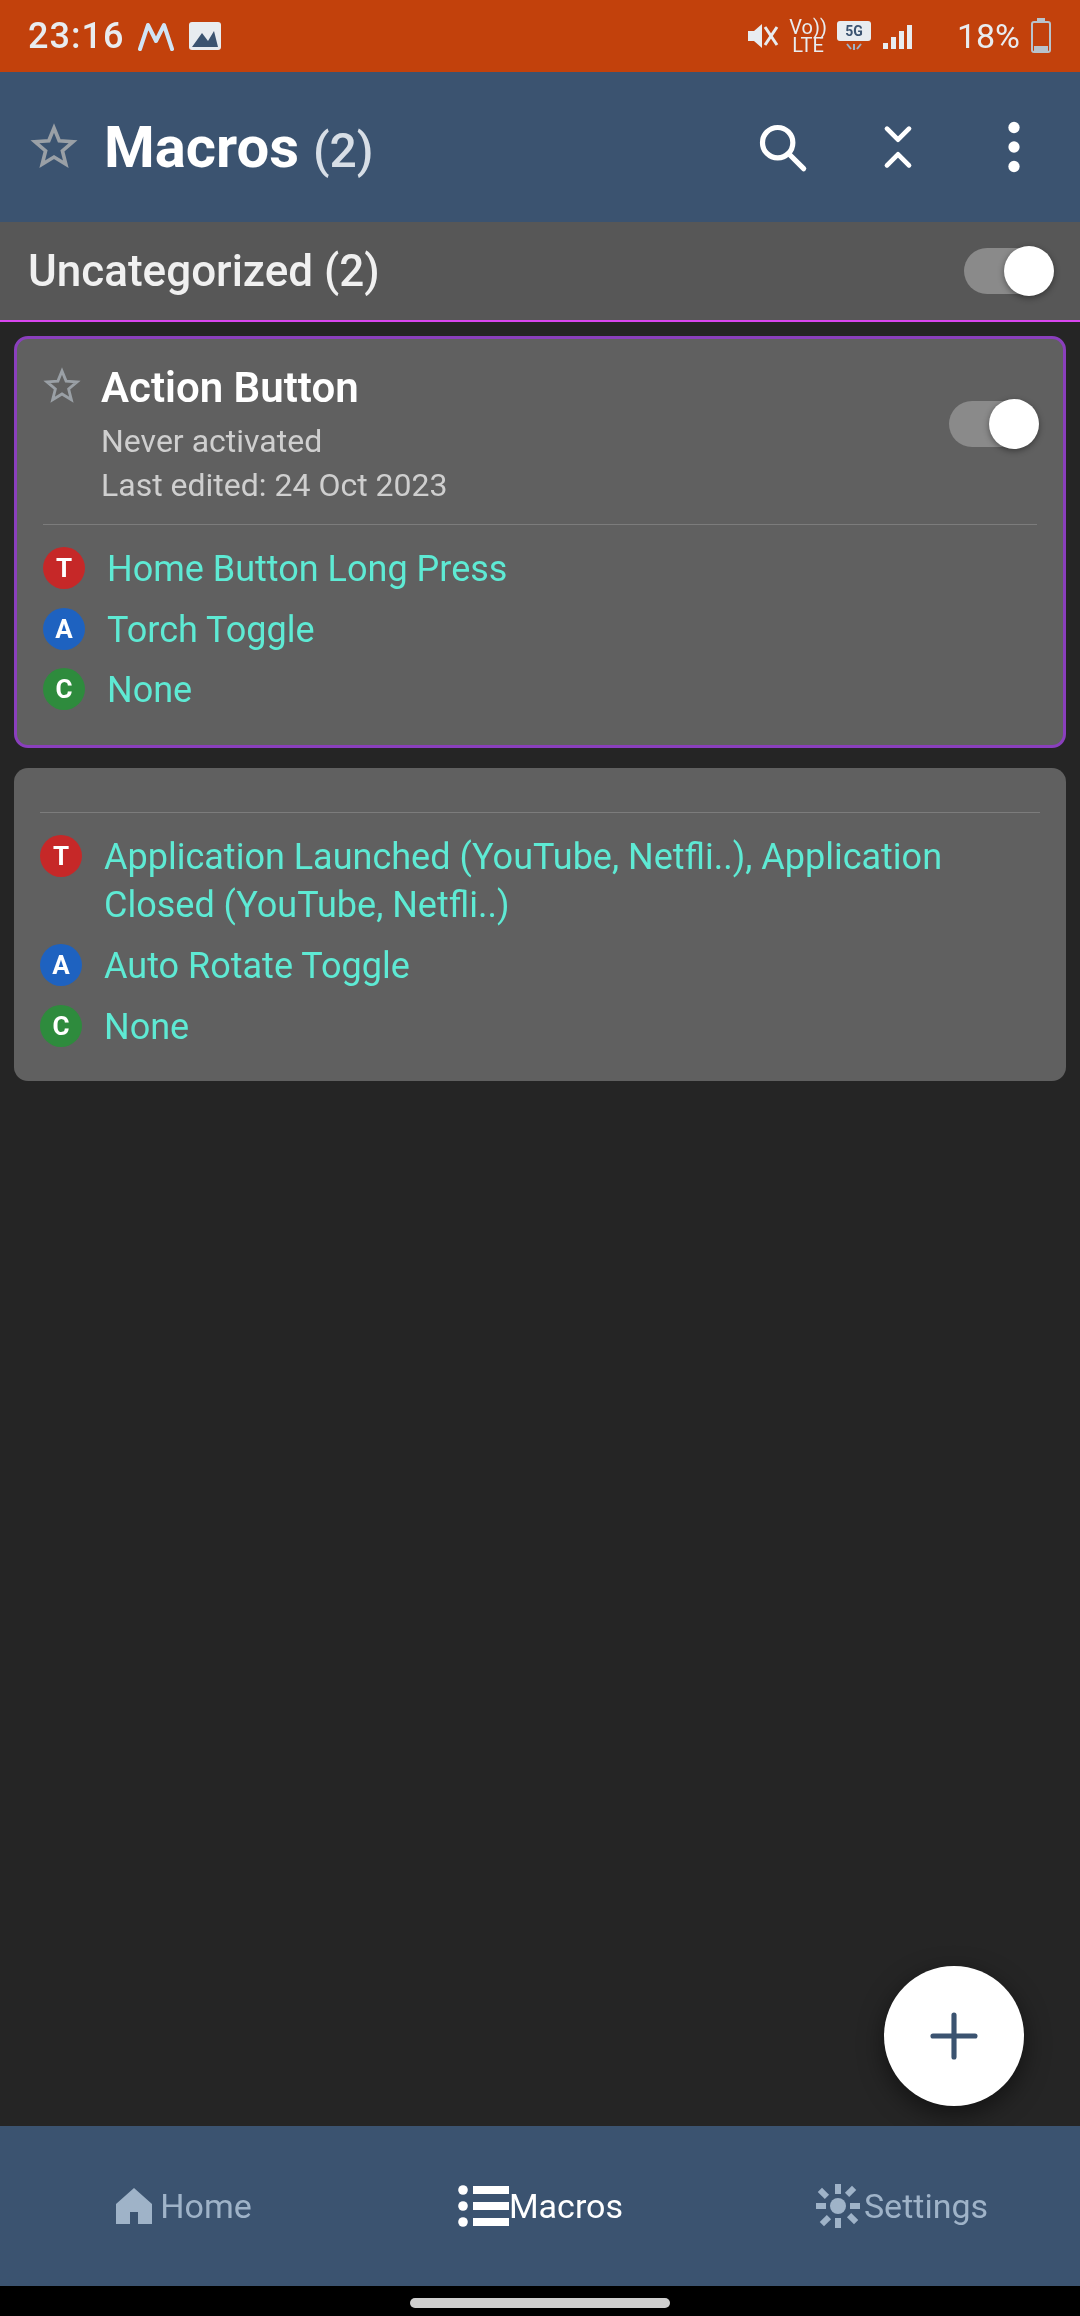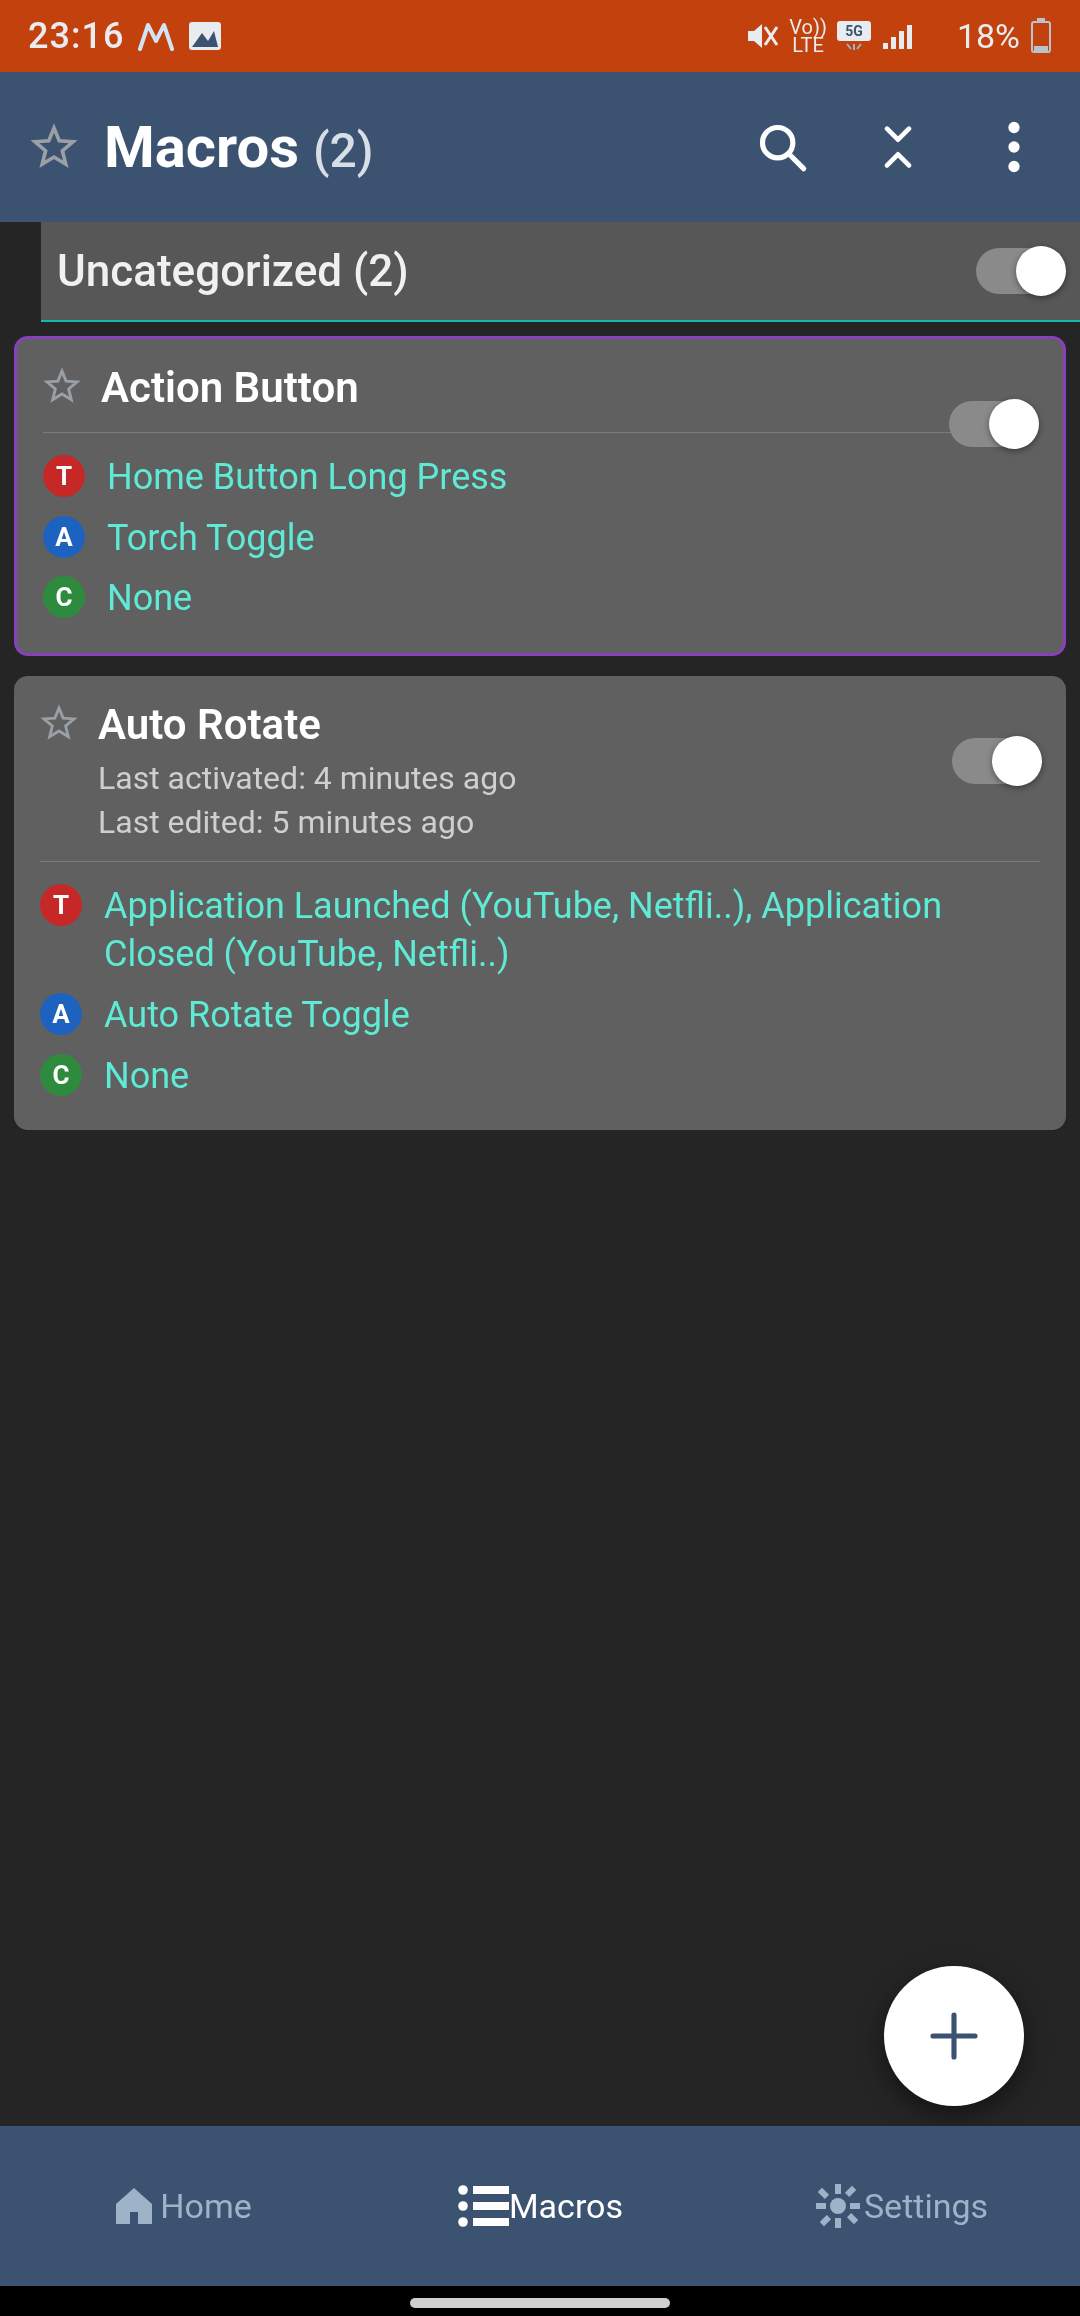--- a/index.html
+++ b/index.html
@@ -50,23 +50,22 @@
   .app-bar .action-icons { display:flex; align-items:center; gap: 56px; padding-right: 8px; }
   .app-bar .icon-btn { width: 60px; height: 60px; display:flex; align-items:center; justify-content:center; }
 
   
   .category-header {
     height: 100px;
     background: #575757;
     display: flex;
     align-items: center;
     justify-content: space-between;
-    padding: 0 16px;
-    border-bottom: 2px solid #14b8a6;
-    margin-left: 41px;
+    padding: 0 28px;
+    border-bottom: 2px solid #d946ef;
   }
   .category-header .name { font-size: 44px; font-weight: 500; color: #f0f0f0; }
 
   
   .toggle {
     width: 88px; height: 46px; border-radius: 23px;
     background: #8a8a8a;
     position: relative;
     flex-shrink: 0;
   }
@@ -264,62 +263,47 @@
 
   <div class="macro-card highlight">
     <div class="macro-head">
       <span class="star-outline">
         <svg width="38" height="38" viewBox="0 0 24 24">
             <path d="M12 2.5 L14.6 8.9 L21.5 9.4 L16.2 13.9 L17.9 20.6 L12 17 L6.1 20.6 L7.8 13.9 L2.5 9.4 L9.4 8.9 Z" fill="none" stroke="#9aa0a6" stroke-width="1.8"></path>
           </svg>
       </span>
       <div style="flex:1;">
         <div class="macro-title">Action Button</div>
-      </div>
-      <div class="toggle-wrap">
-          <div class="toggle">
-            <div class="knob"></div>
-          </div>
-        </div>
-    </div>
-    <div class="macro-divider"></div>
-    <div class="tac-row">
-      <div class="tac-badge badge-T">T</div>
-      <div class="tac-text">Home Button Long Press</div>
-    </div>
-    <div class="tac-row">
-      <div class="tac-badge badge-A">A</div>
-      <div class="tac-text">Torch Toggle</div>
-    </div>
-    <div class="tac-row">
-      <div class="tac-badge badge-C">C</div>
-      <div class="tac-text">None</div>
-    </div>
-  </div>
-
-  <div class="macro-card">
-    <div class="macro-head">
-      <span class="star-outline">
-        <svg width="38" height="38" viewBox="0 0 24 24">
-            <path d="M12 2.5 L14.6 8.9 L21.5 9.4 L16.2 13.9 L17.9 20.6 L12 17 L6.1 20.6 L7.8 13.9 L2.5 9.4 L9.4 8.9 Z" fill="none" stroke="#9aa0a6" stroke-width="1.8"></path>
-          </svg>
-      </span>
-      <div style="flex:1;">
-        <div class="macro-title">Auto Rotate</div>
         <div class="macro-meta">
-          <div class="meta">Last activated: 4 minutes ago</div>
-          <div class="meta">Last edited: 5 minutes ago</div>
+          <div class="meta">Never activated</div>
+          <div class="meta">Last edited: 24 Oct 2023</div>
         </div>
       </div>
       <div class="toggle-wrap">
           <div class="toggle">
             <div class="knob"></div>
           </div>
         </div>
     </div>
+    <div class="macro-divider"></div>
+    <div class="tac-row">
+      <div class="tac-badge badge-T">T</div>
+      <div class="tac-text">Home Button Long Press</div>
+    </div>
+    <div class="tac-row">
+      <div class="tac-badge badge-A">A</div>
+      <div class="tac-text">Torch Toggle</div>
+    </div>
+    <div class="tac-row">
+      <div class="tac-badge badge-C">C</div>
+      <div class="tac-text">None</div>
+    </div>
+  </div>
+
+  <div class="macro-card">
     <div class="macro-divider"></div>
     <div class="tac-row">
       <div class="tac-badge badge-T">T</div>
       <div class="tac-text">Application Launched (YouTube, Netfli..), Application Closed (YouTube, Netfli..)</div>
     </div>
     <div class="tac-row">
       <div class="tac-badge badge-A">A</div>
       <div class="tac-text">Auto Rotate Toggle</div>
     </div>
     <div class="tac-row">

